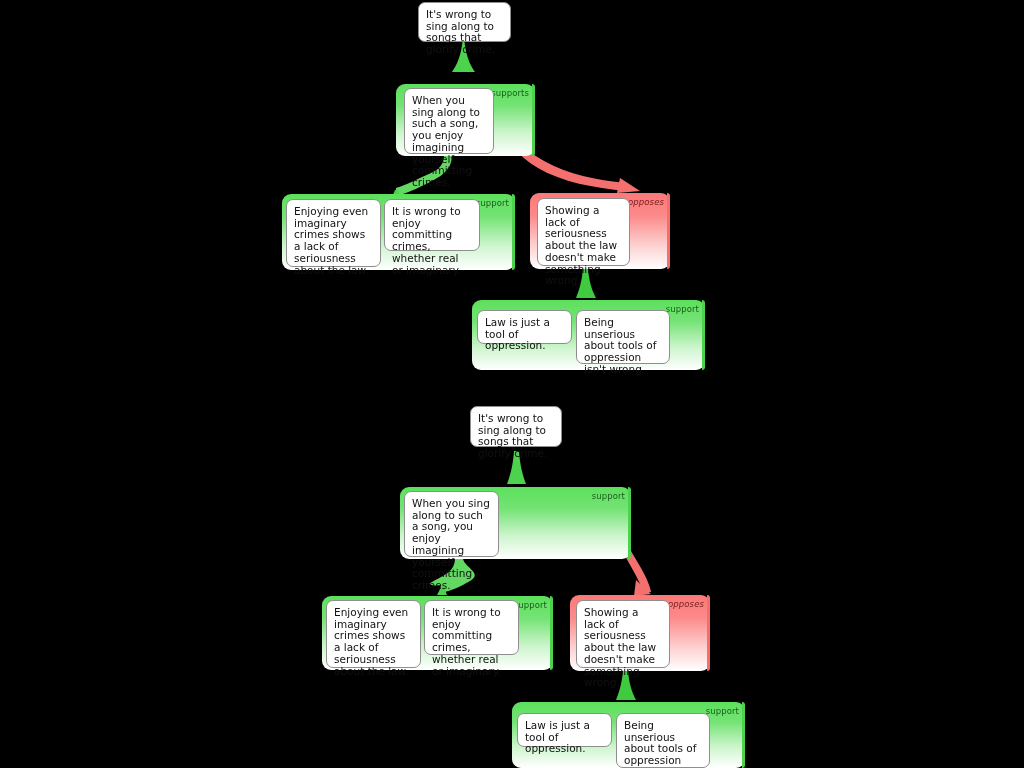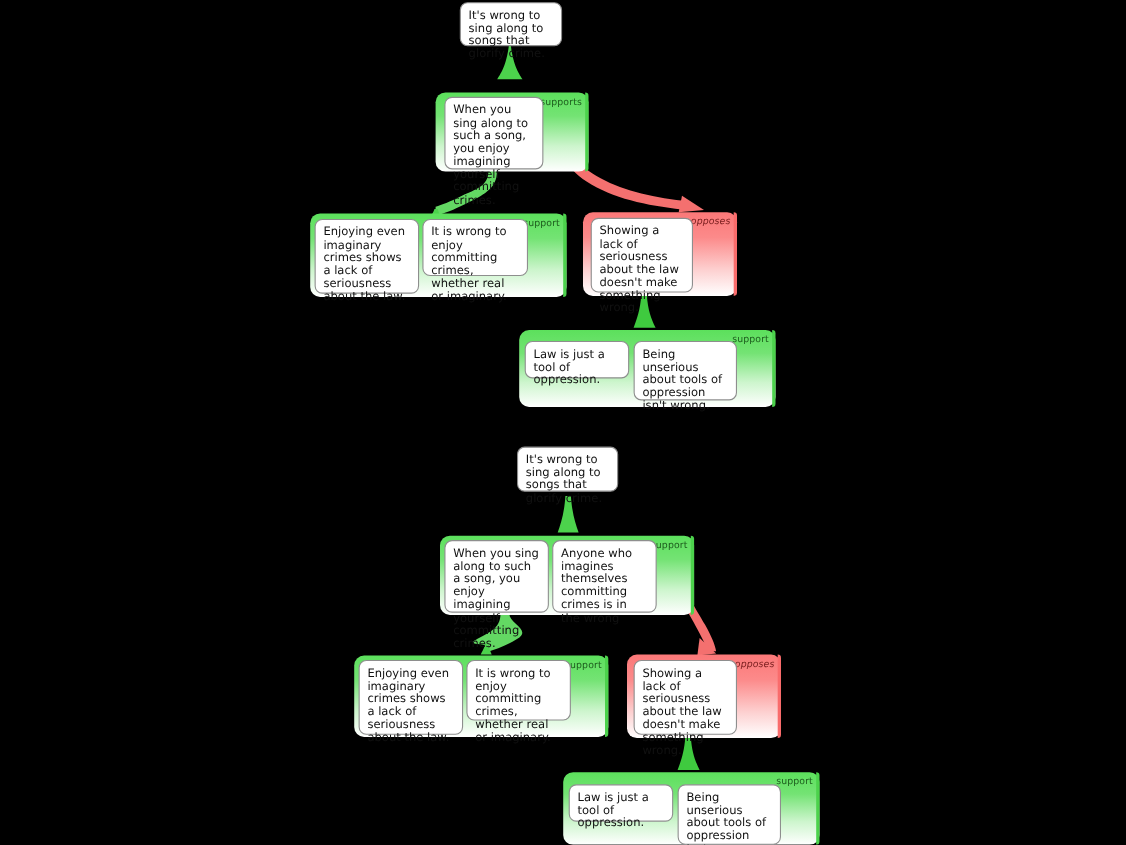--- a/index.html
+++ b/index.html
@@ -115,23 +115,20 @@
     <span>It's wrong to sing along to songs that glorify crime.</span>
   </div>
 
   <div class="panel support" style="left:400px;top:487px;width:231px;height:72px;">
     <div class="edge"></div>
     <div class="grouplabel" style="right:6px;">support</div>
   </div>
   <div class="box" style="left:404px;top:491px;width:95px;height:66px;">
     <span>When you sing along to such a song, you enjoy imagining yourself committing crimes.</span>
   </div>
-  <div class="box" style="left:502px;top:491px;width:95px;height:66px;">
-    <span>Anyone who imagines themselves committing crimes is in the wrong</span>
-  </div>
 
   <div class="panel support" style="left:322px;top:596px;width:231px;height:74px;">
     <div class="edge"></div>
     <div class="grouplabel" style="right:6px;">support</div>
   </div>
   <div class="box" style="left:326px;top:600px;width:95px;height:68px;">
     <span>Enjoying even imaginary crimes shows a lack of seriousness about the law.</span>
   </div>
   <div class="box" style="left:424px;top:600px;width:95px;height:55px;">
     <span>It is wrong to enjoy committing crimes, whether real or imaginary.</span>

